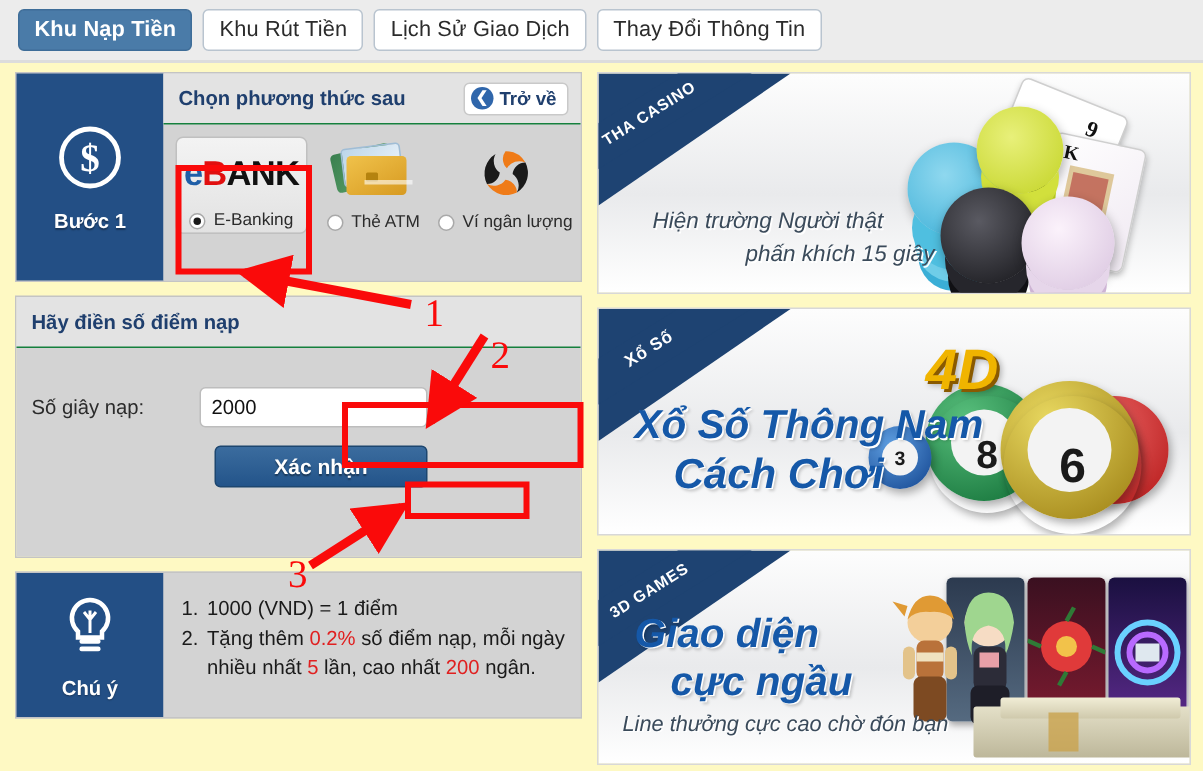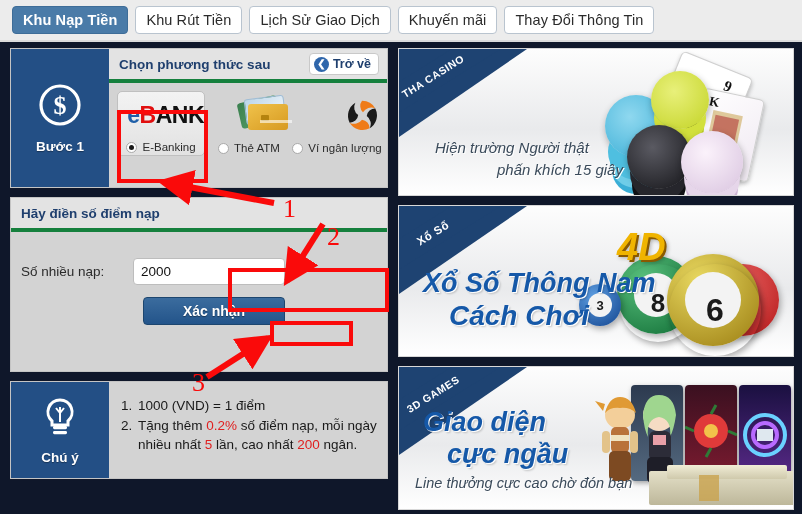--- a/index.html
+++ b/index.html
@@ -2,21 +2,21 @@
 <html><head>
 <meta charset="utf-8">
 <style>
   * { box-sizing: border-box; margin: 0; padding: 0; }
   html, body {
     width: 802px; height: 514px;
     background: #ececec;
     font-family: "Liberation Sans", sans-serif;
     overflow: hidden;
   }
-  #page { position: relative; width: 802px; height: 514px; background: #0f172a; }
+  #page { position: relative; width: 802px; height: 514px; background: #fef9c3; }
 
   
   .tabbar {
     position: absolute; left: 0; top: 0; width: 802px; height: 40px;
     display: flex; align-items: center; gap: 7px; padding-left: 12px;
     background: #ececec;
   }
   .tab {
     height: 28px; padding: 0 10px;
     display: flex; align-items: center; justify-content: center;
@@ -43,21 +43,21 @@
     display: flex; flex-direction: column; align-items: center; justify-content: center;
     color: #fff; padding: 10px 0;
   }
   .panel-side .side-label {
     font-size: 13.5px; font-weight: bold; margin-top: 7px;
     text-shadow: 0 1px 1px rgba(0,0,0,.35);
   }
   .panel-body { flex: 1; background: #d3d3d3; }
 
   .panel-head {
-    height: 34px; background: #e3e3e3; border-bottom: 4px solid #15803d;
+    height: 34px; background: #e3e3e3; border-bottom: 1px solid #15803d;
     display: flex; align-items: center; padding: 0 8px 0 10px;
     justify-content: space-between;
     gap: 23px;
   }
   .panel-head .htitle {
     font-size: 13.5px; font-weight: bold; color: #1f3f6e;
   }
   .back-btn {
     display: flex; align-items: center; gap: 4px;
     background: #fff; border: 1px solid #c9c9c9; border-radius: 4px;
@@ -66,21 +66,21 @@
   }
   .back-circle {
     width: 15px; height: 15px; border-radius: 50%; background: #2f66ab;
     color: #fff; font-size: 10px; display: flex; align-items: center; justify-content: center;
     line-height: 1;
   }
 
   
   .methods { display: flex; padding: 8px 4px 9px 8px; align-items: flex-end; }
   .method { width: 88px; text-align: center; position: relative; padding-bottom: 2px; }
-  .method .logo { height: 46px; display: flex; align-items: center; justify-content: flex-end; }
+  .method .logo { height: 46px; display: flex; align-items: center; justify-content: center; }
   .method .mrow { display: flex; align-items: center; justify-content: center; gap: 5px; margin-top: 3px; }
   .radio {
     width: 11px; height: 11px; border-radius: 50%;
     background: #fff; border: 1px solid #a9a9a9; flex: 0 0 11px; position: relative;
   }
   .radio.on::after {
     content: ""; position: absolute; left: 2px; top: 2px;
     width: 5px; height: 5px; border-radius: 50%; background: #1a1a1a;
   }
   .method .mlabel { font-size: 11.5px; color: #2b2b2b; white-space: nowrap; }
@@ -197,23 +197,20 @@
 
   <div class="tabbar">
     <div class="tab active">
         <span>Khu Nạp Tiền</span>
       </div>
     <div class="tab">
         <span>Khu Rút Tiền</span>
       </div>
     <div class="tab">
         <span>Lịch Sử Giao Dịch</span>
-      </div>
-    <div class="tab">
-        <span>Khuyến mãi</span>
       </div>
     <div class="tab">
         <span>Thay Đổi Thông Tin</span>
       </div>
   </div>
   <div class="tabbar-underline"></div>
 
   <div class="leftcol">
 
     <div class="panel" style="height:140px;">
@@ -284,21 +281,21 @@
         </div>
       </div>
     </div>
 
     <div class="panel" style="height:175px;">
       <div class="panel-body">
         <div class="panel-head">
           <div class="htitle">Hãy điền số điểm nạp</div>
         </div>
         <div class="form-row">
-          <div class="form-label">Số nhiều nạp:</div>
+          <div class="form-label">Số giây nạp:</div>
           <input class="amount-input" type="text" value="2000" style="">
         </div>
         <div class="btn-row">
           <button class="btn-confirm">Xác nhận</button>
         </div>
       </div>
     </div>
 
     <div class="panel" style="height:98px;">
       <div class="panel-side">

